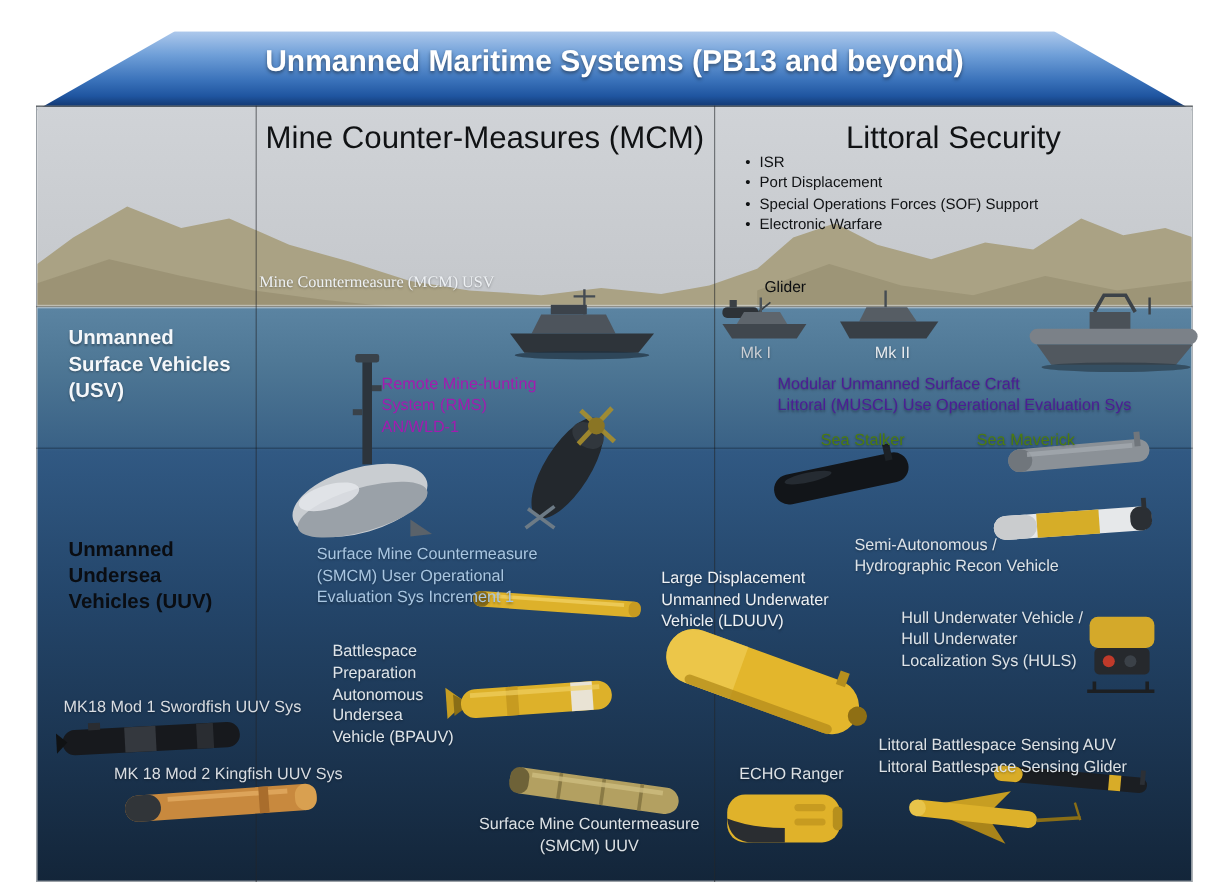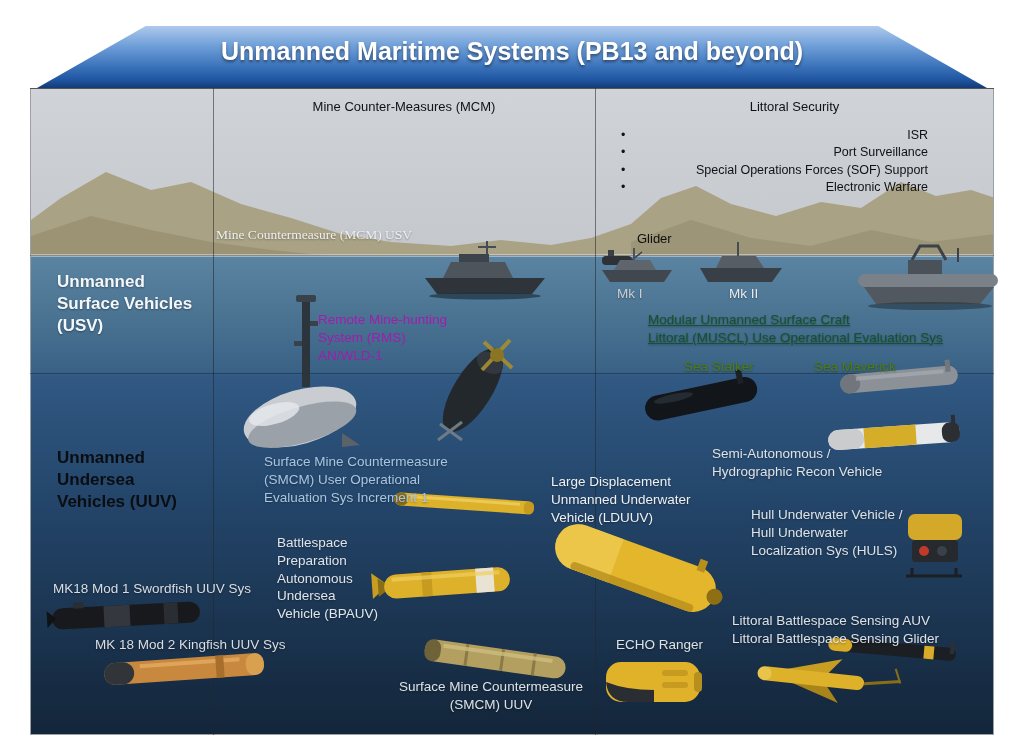--- a/index.html
+++ b/index.html
@@ -25,40 +25,40 @@
 
   
   .gline{position:absolute;background:rgba(35,38,42,.55);}
   .vline1{left:213px;top:88px;width:1px;height:647px;}
   .vline2{left:595px;top:88px;width:1px;height:647px;}
   .hline-top{left:30px;top:88px;width:964px;height:1px;background:rgba(35,38,42,.6);}
   .hline-usv{left:30px;top:255px;width:964px;height:1px;background:rgba(15,22,30,.30);}
   .hline-uuv{left:30px;top:373px;width:964px;height:1px;background:rgba(8,14,24,.35);}
 
   
-  .col-hdr{position:absolute;font-size:13px;color:#101214;text-align:center;}
+  .col-hdr{position:absolute;font-size:26px;color:#101214;text-align:center;}
   .hdr-mcm{left:213px;top:99px;width:382px;}
   .hdr-ms{left:595px;top:99px;width:399px;}
 
   
-  .bullets{position:absolute;left:618px;top:127px;width:310px;text-align:right;}
+  .bullets{position:absolute;left:618px;top:127px;width:310px;}
   .bullet{font-size:12.5px;color:#101214;line-height:1.38;padding-left:15px;position:relative;}
   .bullet::before{content:"•";position:absolute;left:3px;}
 
   
   .lbl{position:absolute;font-size:13.5px;line-height:1.32;color:#4d7c0f;
        white-space:pre-line;text-shadow:0 1px 2px rgba(0,0,0,.35);}
   .row-lbl{font-size:17px;font-weight:bold;line-height:1.28;}
   .l-usv-row{left:57px;top:271px;color:#f4f7fa;}
   .l-uuv-row{left:57px;top:447px;color:#0a0d12;text-shadow:none;}
   .l-mcm-usv{left:216px;top:226px;color:#eef1f4;font-family:Liberation Serif, serif;}
   .l-seafox{left:637px;top:230px;color:#0c0e10;text-shadow:none;font-size:13px;}
   .l-mk1{left:617px;top:285px;color:#c9ced4;}
   .l-mk2{left:729px;top:285px;color:#e6eaee;}
-  .l-muscl{left:648px;top:311px;color:#14532d;text-decoration:underline;}
+  .l-muscl{left:648px;top:311px;color:#4c1d95;}
   .l-rms{left:318px;top:311px;color:#a21caf;text-shadow:none;}
   .l-sea-stalker{left:684px;top:358px;}
   .l-sea-maverick{left:814px;top:358px;}
   .l-smcm1{left:264px;top:453px;color:#a9c6e1;text-shadow:0 1px 2px rgba(0,0,0,.3);}
   .l-semi{left:712px;top:445px;color:#dde3e8;}
   .l-lduuv{left:551px;top:473px;color:#eef1f4;}
   .l-huls{left:751px;top:506px;color:#dde3e8;}
   .l-bpauv{left:277px;top:534px;color:#dfe5ea;}
   .l-mk18-1{left:53px;top:580px;color:#d9dde2;}
   .l-mk18-2{left:95px;top:636px;color:#d9dde2;}
@@ -113,21 +113,21 @@
   <div class="gline vline2"></div>
   <div class="gline hline-top"></div>
   <div class="gline hline-usv"></div>
   <div class="gline hline-uuv"></div>
 
   <div class="col-hdr hdr-mcm">Mine Counter-Measures (MCM)</div>
   <div class="col-hdr hdr-ms">Littoral Security</div>
 
   <div class="bullets">
     <div class="bullet">ISR</div>
-    <div class="bullet">Port Surveillance</div>
+    <div class="bullet">Port Displacement</div>
     <div class="bullet">Special Operations Forces (SOF) Support</div>
     <div class="bullet">Electronic Warfare</div>
   </div>
 
   <div class="lbl row-lbl l-usv-row">Unmanned
 Surface Vehicles
 (USV)</div>
   <div class="lbl row-lbl l-uuv-row">Unmanned
 Undersea
 Vehicles (UUV)</div>

